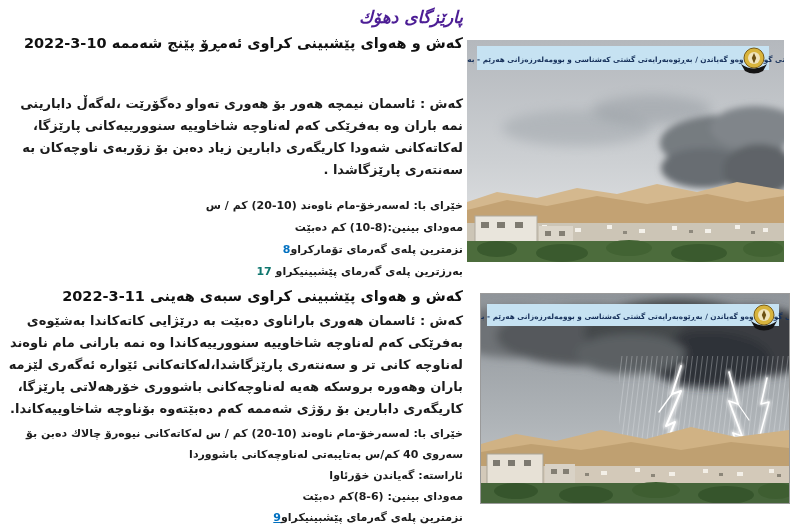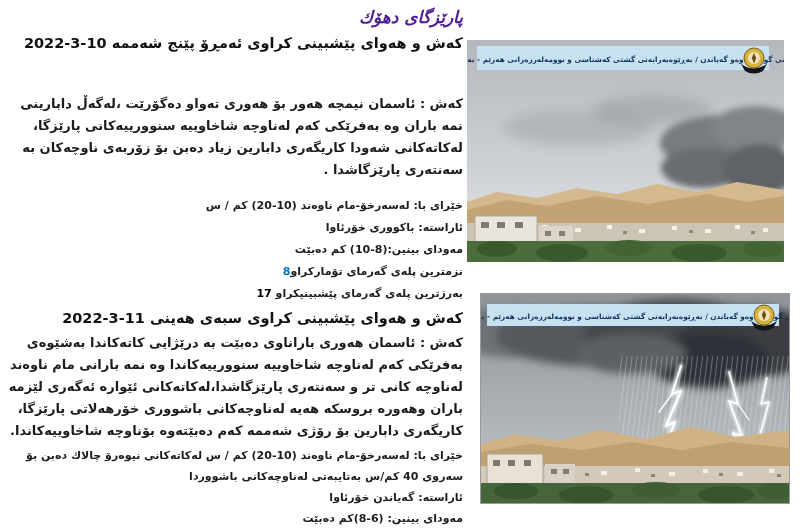--- a/index.html
+++ b/index.html
@@ -22,41 +22,40 @@
     font-size:13px;line-height:22px;margin:2px 0 0 0;
   }
   .para-1{min-height:66px;margin-top:38px;}
   .para-2{min-height:110px;}
   .details{
     margin-top:14px;font-size:11px;line-height:22px;
   }
   .section-2 .heading{margin-top:1px;}
   .section-2 .details{margin-top:3px;line-height:21px;min-height:126px;}
   .num-blue{color:#0070c0;}
-  .num-red{color:#000000;}
+  .num-red{color:#0f766e;}
   .u{text-decoration:underline;}
   .ltr{direction:ltr;unicode-bidi:isolate;}
   .photo{position:absolute;overflow:hidden;background:#cfd2d5;}
   .photo-top{left:467px;top:40px;width:317px;height:222px;}
   .photo-bottom{left:480px;top:293px;width:308px;height:209px;border:1px solid #9a9a9a;}
   svg{display:block;}
 </style>
 </head>
 <body>
 
 <div class="text-col">
 
   <div class="title">پارێزگای دهۆك</div>
 
   <div class="section section-1">
     <div class="heading"><span>كەش و هەوای پێشبینی كراوی ئەمڕۆ پێنج شەممە</span> <span class="ltr">2022-3-10</span></div>
     <p class="para para-1">كەش : ئاسمان نیمچە هەور بۆ هەوری تەواو دەگۆرێت ،لەگەڵ دابارینی نمە باران وە بەفرێكی كەم لەناوچە شاخاوییە سنوورییەكانی پارێزگا، لەكاتەكانی شەودا كاریگەری دابارین زیاد دەبن بۆ زۆربەی ناوچەكان بە سەنتەری پارێزگاشدا .</p>
     <div class="details">
       <div><span>خێرای با: لەسەرخۆ-مام ناوەند </span><span class="ltr">(20-10)</span><span> كم / س</span></div>
-      <div>ئاراستە: باكووری خۆرئاوا</div>
       <div><span>مەودای بینین:</span><span class="ltr">(10-8)</span><span> كم دەبێت</span></div>
       <div><span>نزمترین پلەی گەرمای تۆماركراو</span><span class="num-blue">8</span></div>
       <div><span>بەرزترین پلەی گەرمای پێشبینیكراو </span><span class="num-red">17</span></div>
     </div>
   </div>
 
   <div class="section section-2">
     <div class="heading"><span>كەش و هەوای پێشبینی كراوی سبەی هەینی</span> <span class="ltr">2022-3-11</span></div>
     <p class="para para-2">كەش : ئاسمان هەوری باراناوی دەبێت بە درێژایی كاتەكاندا بەشێوەی بەفرێكی كەم لەناوچە شاخاوییە سنوورییەكاندا وە نمە بارانی مام ناوەند لەناوچە كانی تر و سەنتەری پارێزگاشدا،لەكاتەكانی ئێوارە ئەگەری لێزمە باران وهەورە بروسكە هەیە لەناوچەكانی باشووری خۆرهەلاتی پارێزگا، كاریگەری دابارین بۆ رۆژی شەممە كەم دەبێتەوە بۆناوچە شاخاوییەكاندا.</p>
     <div class="details">

